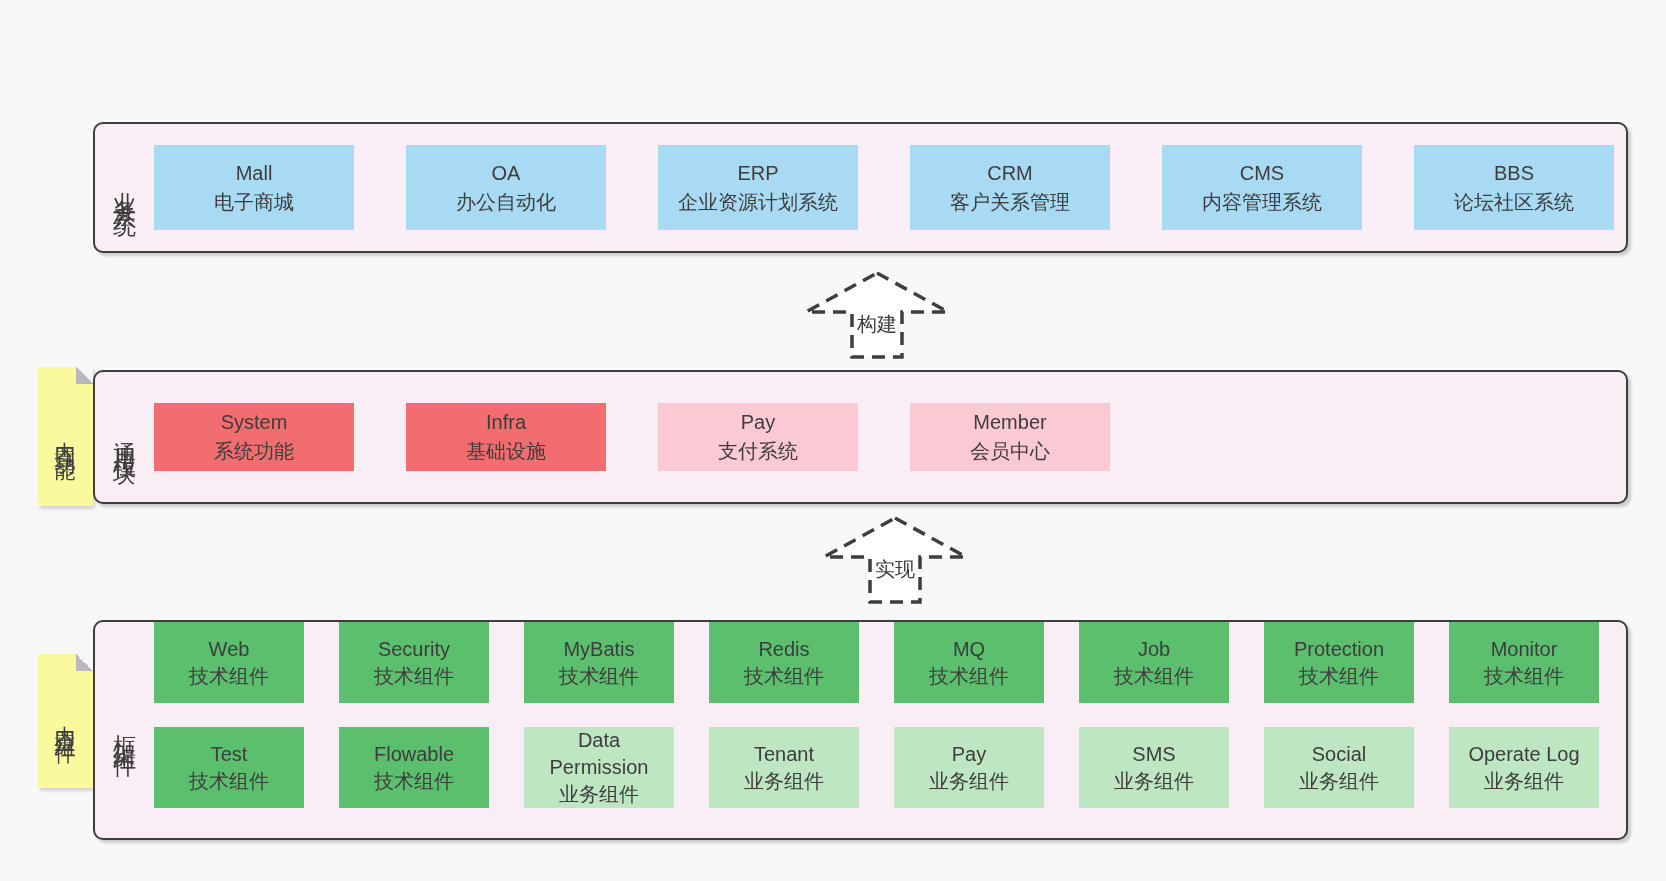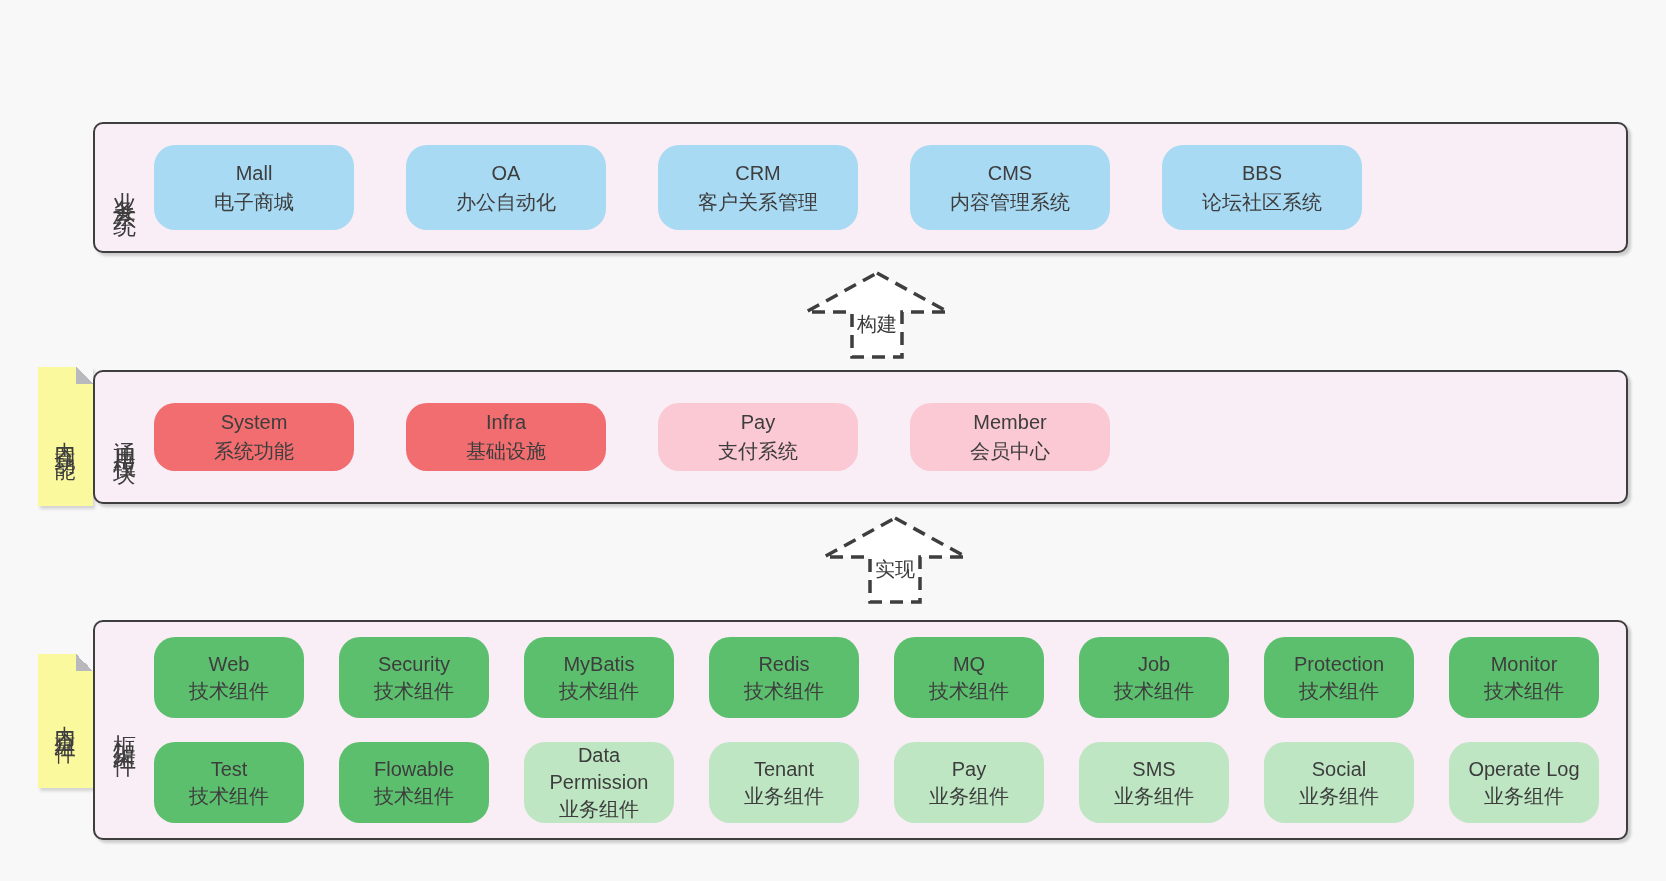--- a/index.html
+++ b/index.html
@@ -46,28 +46,28 @@
     flex:1;
     display:flex;
     align-items:center;
     gap:52px;
     padding-right:14px;
   }
   .rows-col{
     flex:1;
     display:flex;
     flex-direction:column;
-    justify-content:center;
+    justify-content:flex-start;
     gap:24px;
     padding-right:29px;
   }
   .crow{display:flex;gap:35px;}
   .box{
     box-sizing:border-box;
-    border-radius:21px;
+    border-radius:0;
     display:flex;
     flex-direction:column;
     align-items:center;
     justify-content:center;
     text-align:center;
     font-size:20px;
     line-height:29px;
     padding:4px 6px;
   }
   .boxes-row .box{width:200px;height:85px;}
@@ -141,20 +141,24 @@
     <div class="boxes-row">
         <div class="box v-blue">
           <div class="box-name">Mall</div>
           <div class="box-desc">电子商城</div>
         </div>
         <div class="box v-blue">
           <div class="box-name">OA</div>
           <div class="box-desc">办公自动化</div>
         </div>
         <div class="box v-blue">
+          <div class="box-name">ERP</div>
+          <div class="box-desc">企业资源计划系统</div>
+        </div>
+        <div class="box v-blue">
           <div class="box-name">CRM</div>
           <div class="box-desc">客户关系管理</div>
         </div>
         <div class="box v-blue">
           <div class="box-name">CMS</div>
           <div class="box-desc">内容管理系统</div>
         </div>
         <div class="box v-blue">
           <div class="box-name">BBS</div>
           <div class="box-desc">论坛社区系统</div>

